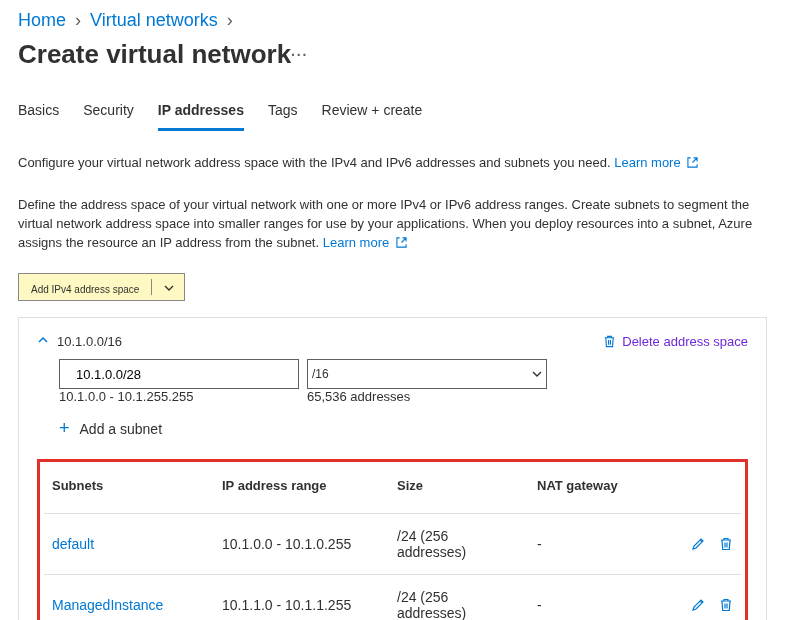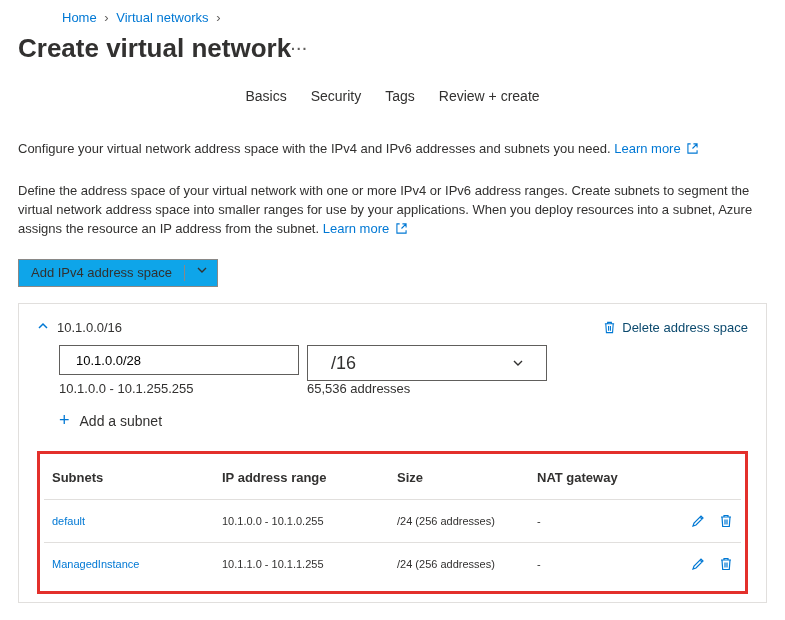--- a/index.html
+++ b/index.html
@@ -5,71 +5,71 @@
     * { box-sizing: border-box; margin: 0; padding: 0; }
     body {
       font-family: "Segoe UI", -apple-system, sans-serif;
       font-size: 13px;
       color: #323130;
       background: #fff;
       padding: 10px 18px;
       width: 785px;
     }
     a { color: #0078d4; text-decoration: none; cursor: pointer; }
-    .breadcrumb { font-size: 13px; color: #0078d4; margin-bottom: 8px; margin-left: 44px; }
+    .breadcrumb { font-size: 18px; color: #0078d4; margin-bottom: 8px; }
     .breadcrumb .sep { color: #605e5c; margin: 0 4px; }
     .page-title { font-size: 26px; font-weight: 600; margin-bottom: 6px; display: flex; align-items: center; }
     .more-dots { color: #605e5c; font-size: 14px; cursor: pointer; letter-spacing: 1px;}
-    .tabs { display: flex; gap: 24px; margin-top: 18px; border-bottom: 1px solid transparent; justify-content: center; }
+    .tabs { display: flex; gap: 24px; margin-top: 26px; border-bottom: 1px solid transparent; }
     .tab { padding: 6px 0 10px 0; font-size: 14px; color: #323130; cursor: pointer; border-bottom: 3px solid transparent; }
     .tab.active { font-weight: 600; border-bottom: 3px solid #0078d4; }
     .section { margin-top: 22px; font-size: 13px; line-height: 1.45; }
     .learn-more { white-space: nowrap; margin-top: 20px; }
     .ext-icon { display:inline-block; vertical-align: -1px; margin-left:3px;}
     .add-space-btn {
       margin-top: 20px;
       border: 1px solid #8a8886;
       padding: 5px 10px 5px 12px;
       display: inline-flex;
-      align-items: flex-start;
+      align-items: flex-end;
       gap: 10px;
-      font-size: 13px;
-      background: #0ea5e9;
+      font-size: 10px;
+      background: #fef9c3;
       cursor: pointer;
     }
     .split-divider { width:1px; height:16px; background:#8a8886; margin: 0 2px;}
     .chev { font-size: 10px; color:#323130;}
     .space-card {
       border: 1px solid #e1dfdd;
       margin-top: 16px;
       padding: 16px 18px 8px 18px;
     }
     .space-header { display:flex; align-items:center; justify-content: space-between; margin-bottom: 10px;}
     .space-header-left { display:flex; align-items:center; gap:8px; }
     .collapse-caret { color:#0078d4; font-size: 13px; cursor:pointer;}
-    .delete-space { color:#0c4a6e; display:flex; align-items:center; gap:6px; cursor:pointer; font-size:13px;}
+    .delete-space { color:#6d28d9; display:flex; align-items:center; gap:6px; cursor:pointer; font-size:13px;}
     .row-inputs { display:flex; gap:8px; margin-left:22px;}
     .ip-input {
       border:1px solid #605e5c; padding:5px 16px; font-size:13px; width: 240px; height:30px;
     }
     .prefix-select {
-      border:1px solid #605e5c; padding:5px 23px; font-size:18px; width:240px; height:36px;
+      border:1px solid #605e5c; padding:5px 4px; font-size:12px; width:240px; height:30px;
       display:flex; justify-content:space-between; align-items:center; cursor:pointer; background:#fff;
     }
     .row-meta { display:flex; gap:8px; margin-left:22px; margin-bottom:14px;}
     .meta-cell { width:240px; font-size:13px; color:#323130;}
     .add-subnet { margin-left:22px; display:flex; align-items:center; gap:10px; color:#323130; cursor:pointer; font-size:14px; margin-bottom: 20px;}
     .plus-icon { color:#0078d4; font-size:18px; font-weight:300;}
     .subnet-table-wrap { border: 3px solid #e3302b; padding: 6px 4px 6px 4px; margin-left: 0; }
     .subnet-table { width:100%; border-collapse: collapse; }
     .subnet-table th {
-      text-align:left; font-weight:600; font-size:13px; padding:10px 8px 14px 8px; border-bottom:1px solid #e1dfdd;
+      text-align:left; font-weight:600; font-size:13px; padding:10px 8px 20px 8px; border-bottom:1px solid #e1dfdd;
     }
     .subnet-table td {
-      font-size:11px; padding:14px 8px; border-bottom:1px solid #e1dfdd; vertical-align: middle;
+      font-size:14px; padding:14px 8px; border-bottom:1px solid #e1dfdd; vertical-align: middle;
     }
     .subnet-table tr:last-child td { border-bottom: none; }
     .col-name { width: 170px; }
     .col-range { width: 175px; }
     .col-size { width: 140px; }
     .col-nat { width: auto; }
     .col-actions { width: 70px; text-align:right;}
     .action-icons { display:flex; gap:14px; justify-content:flex-end;}
     .action-icons svg { cursor:pointer; }
     .name-link { color:#0078d4; cursor:pointer;}
@@ -87,20 +87,21 @@
 </div>
 
 <h1 class="page-title">
   <span>Create virtual network</span>
   <span class="more-dots">···</span>
 </h1>
 
 <div class="tabs">
   <div class="tab">Basics</div>
   <div class="tab">Security</div>
+  <div class="tab active">IP addresses</div>
   <div class="tab">Tags</div>
   <div class="tab">Review + create</div>
 </div>
 
 <div class="section">
   <span>Configure your virtual network address space with the IPv4 and IPv6 addresses and subnets you need.</span>
   <a class="learn-more">
     <span>Learn more</span>
     <span class="ext-icon">
       <svg width="11" height="11" viewBox="0 0 12 12">

